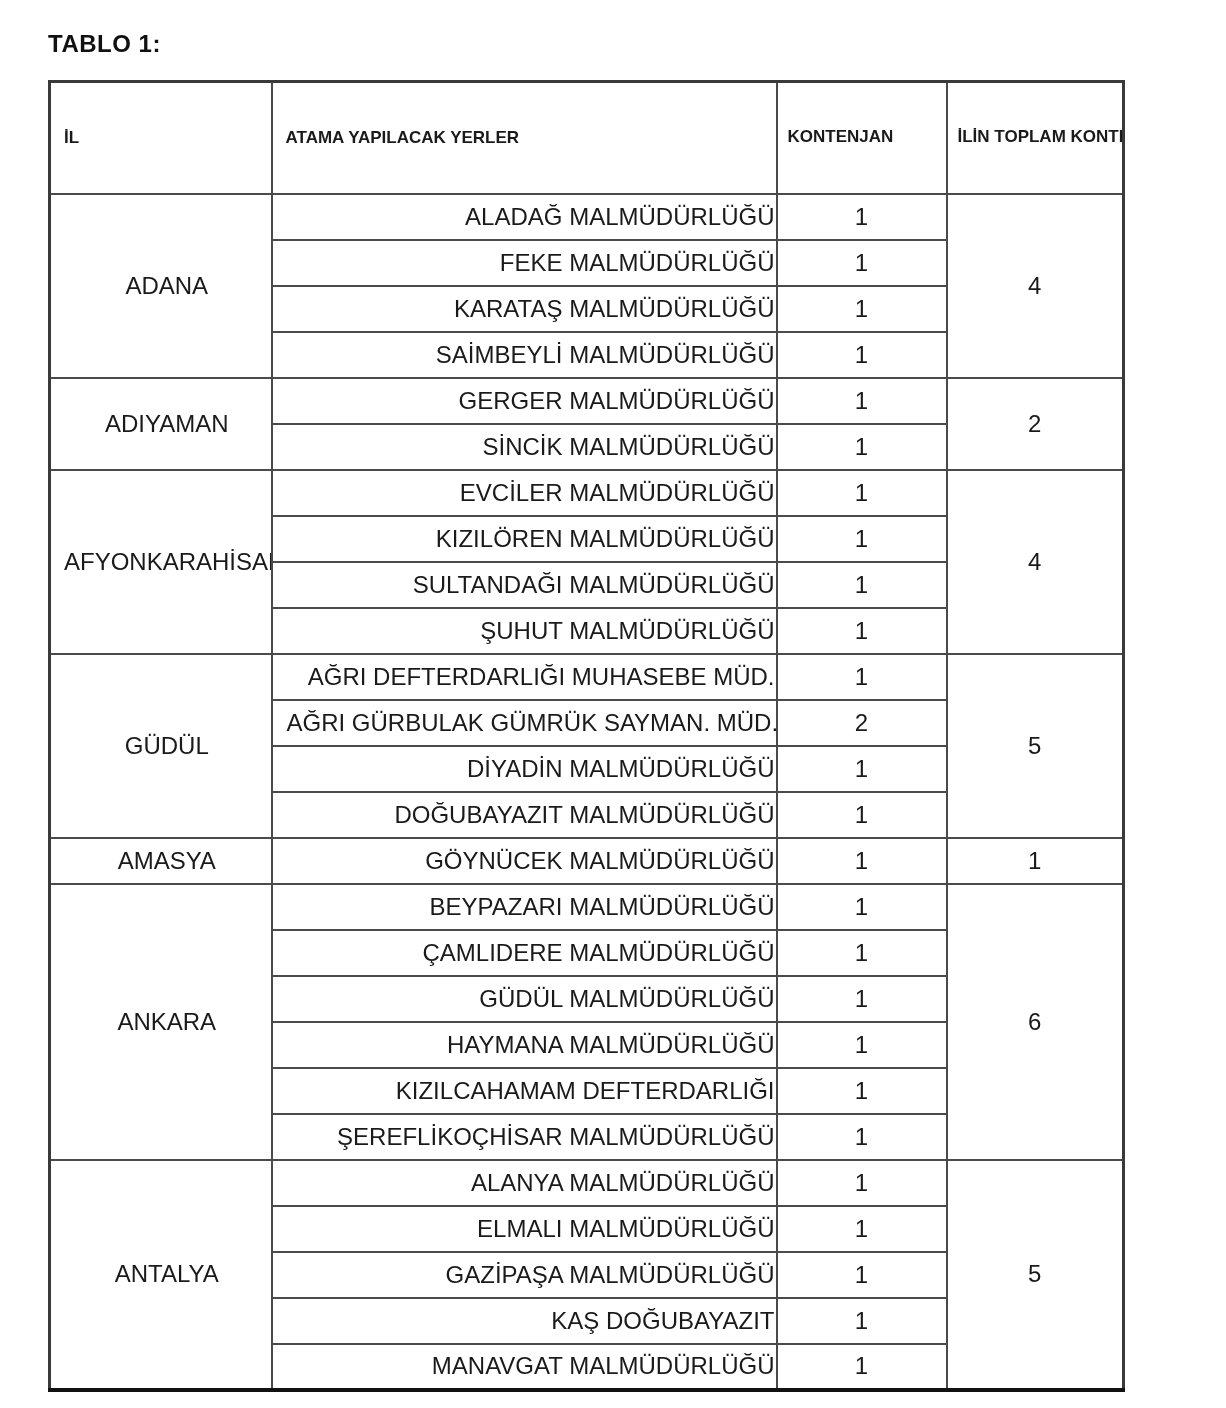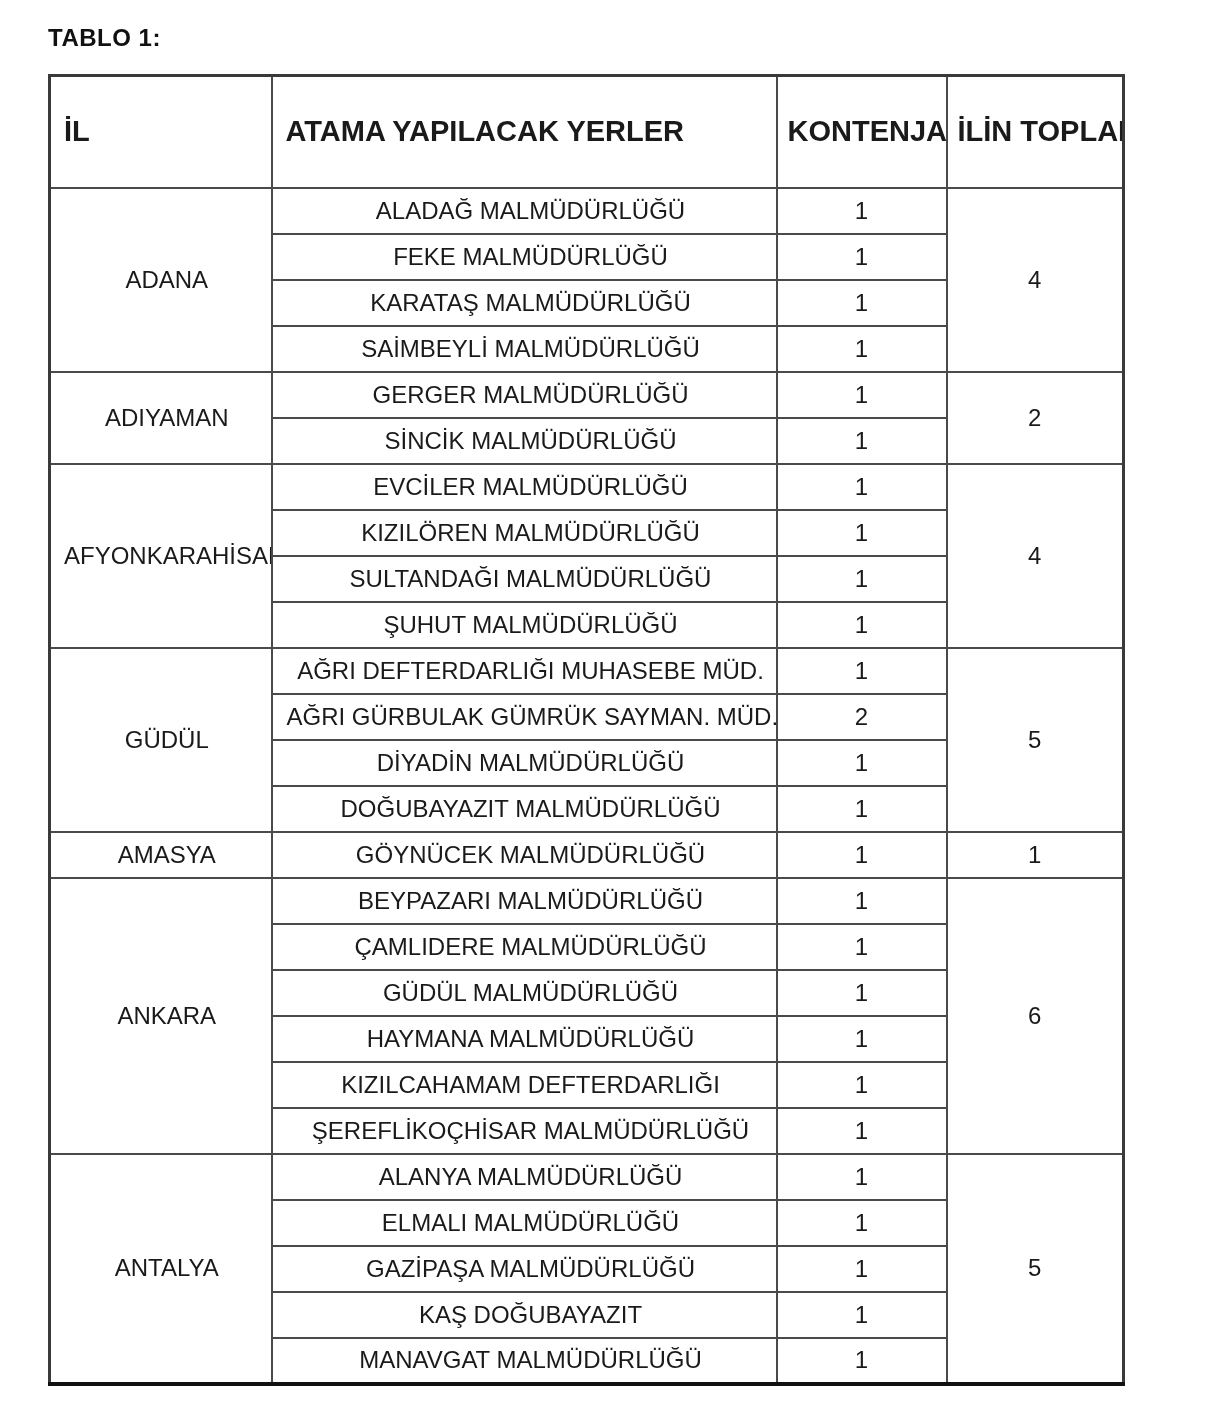--- a/index.html
+++ b/index.html
@@ -6,21 +6,21 @@
     margin: 0;
     padding: 0;
     background: #ffffff;
     font-family: "Liberation Sans", sans-serif;
     color: #1a1a1a;
   }
   .page {
     width: 1226px;
     height: 1408px;
     box-sizing: border-box;
-    padding: 24px 0 0 48px;
+    padding: 30px 0 0 48px;
     background: #ffffff;
   }
   .doc-title {
     font-size: 24px;
     font-weight: bold;
     letter-spacing: 0.5px;
     margin-bottom: 22px;
     color: #111111;
   }
   table.quota-table {
@@ -37,36 +37,36 @@
     overflow: hidden;
     white-space: nowrap;
   }
   col.c-il       { width: 222px; }
   col.c-yer      { width: 505px; }
   col.c-kont     { width: 170px; }
   col.c-toplam   { width: 177px; }
 
   th {
     height: 112px;
-    font-size: 29px;
+    font-size: 17px;
     font-weight: bold;
     vertical-align: middle;
     background: #ffffff;
   }
   th.left { text-align: left; padding-left: 13px; }
   th.center { text-align: left; white-space: normal; padding: 0 10px; line-height: 1.35; }
 
   td {
     height: 46px;
     font-size: 24px;
     vertical-align: middle;
     background: #ffffff;
   }
   td.il-cell    { text-align: center; padding-left: 13px; }
-  td.yer-cell   { text-align: center; padding-left: 14px; }
+  td.yer-cell   { text-align: right; padding-left: 14px; }
   td.quota-cell { text-align: center; }
   td.total-cell { text-align: center; }
 </style>
 </head>
 <body>
 
 <div class="page">
   <div class="doc-title">TABLO 1:</div>
 
   <table class="quota-table">

